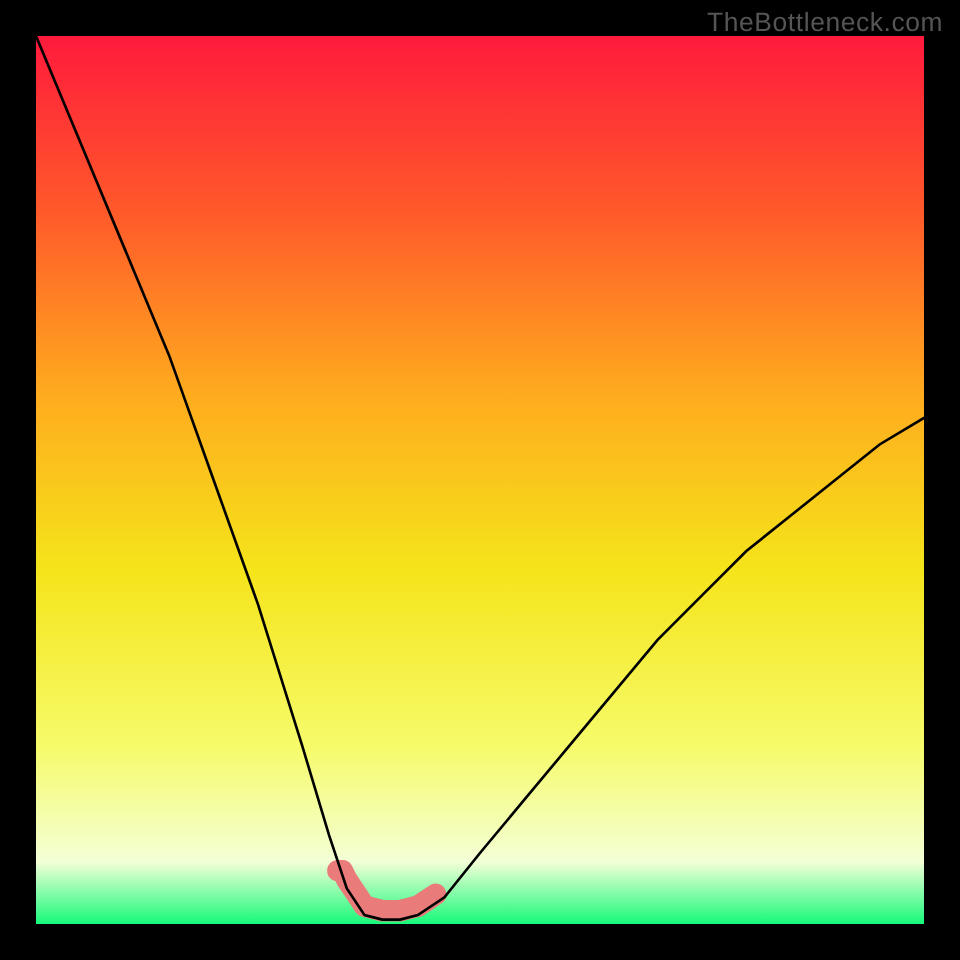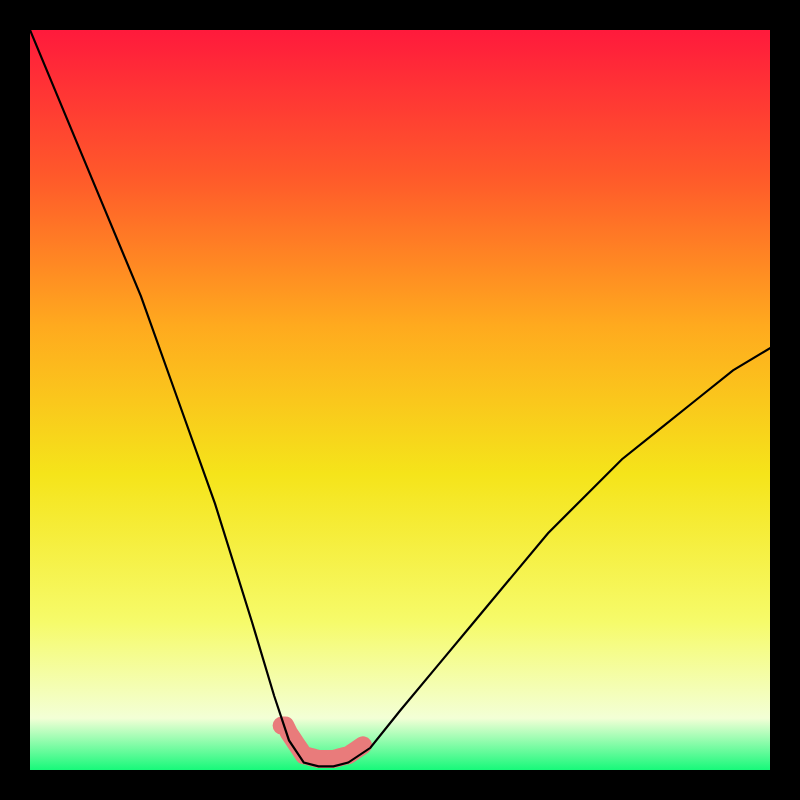--- a/index.html
+++ b/index.html
@@ -35,20 +35,21 @@
     overflow: hidden;
   }
   .plot svg {
     display: block;
   }
 </style>
 </head>
 <body>
 
 <div class="outer">
+  <div class="watermark">TheBottleneck.com</div>
   <div class="plot">
     <svg id="chart-svg" width="740" height="740" viewBox="0 0 740 740">
       <defs>
         <linearGradient id="bg-grad" x1="0" y1="0" x2="0" y2="1">
             <stop offset="0%" stop-color="#ff1a3c"></stop>
             <stop offset="20%" stop-color="#ff5a2a"></stop>
             <stop offset="40%" stop-color="#ffaa1e"></stop>
             <stop offset="60%" stop-color="#f5e41a"></stop>
             <stop offset="80%" stop-color="#f6fb6a"></stop>
             <stop offset="93%" stop-color="#f3ffd6"></stop>

